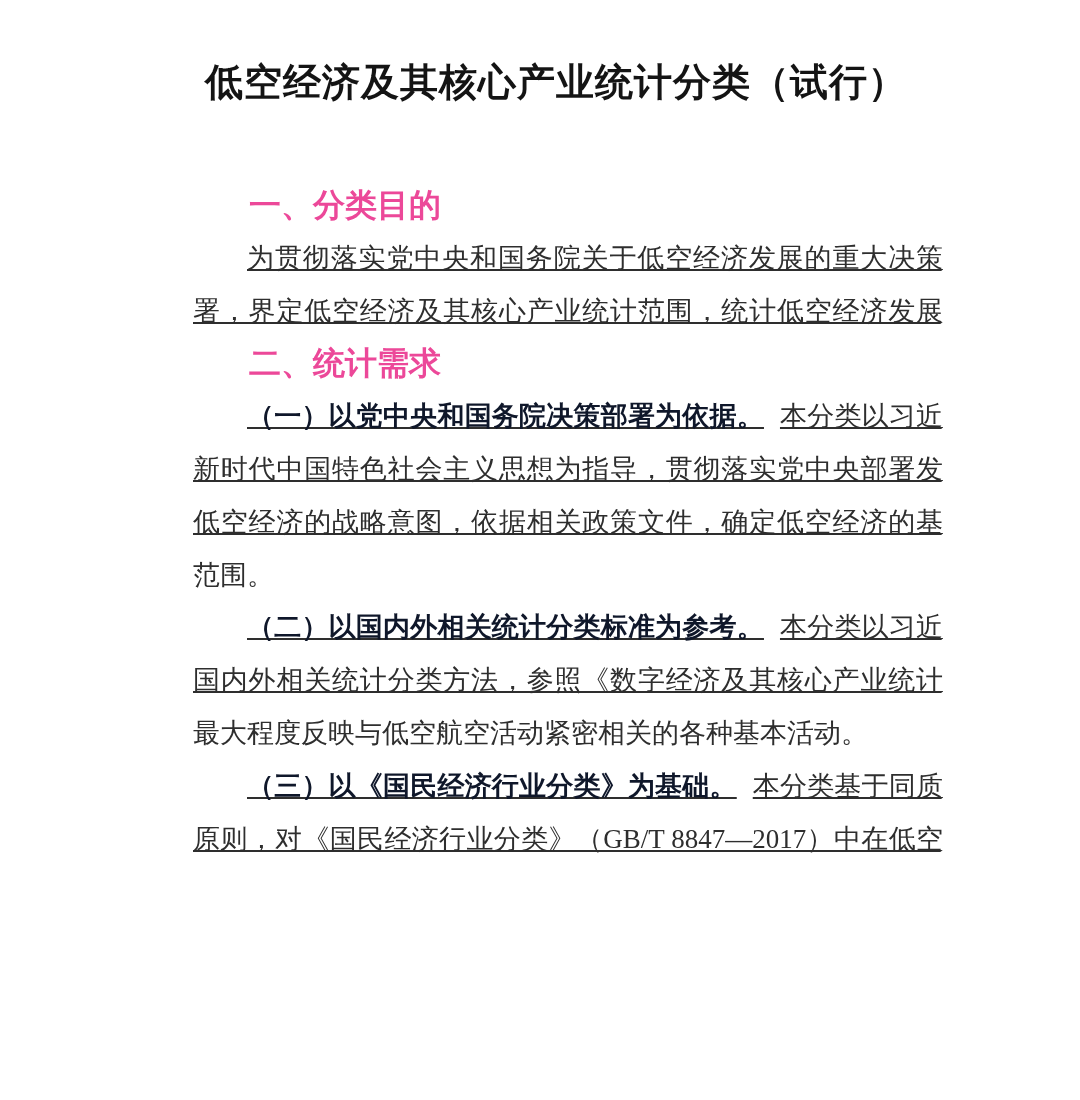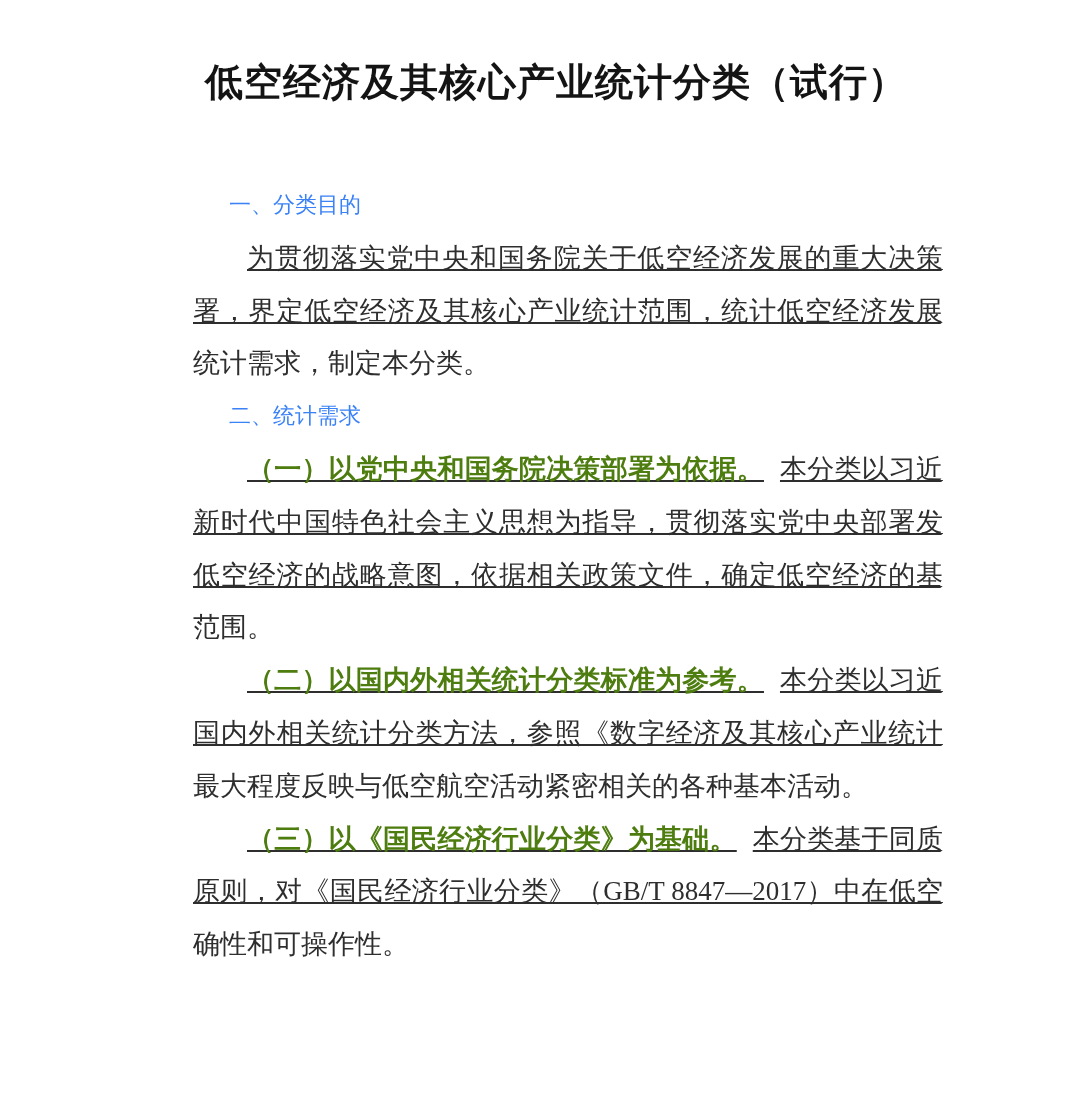--- a/index.html
+++ b/index.html
@@ -41,48 +41,46 @@
   .line.justify {
     text-align: justify;
     text-align-last: justify;
     text-decoration: underline;
   }
   .line.indent {
     text-indent: 2em;
   }
   .line.heading {
     font-family: "Liberation Sans", sans-serif;
-    font-weight: 400;
-    font-size: 22px;
-    color: #3b82f6;
+    font-weight: 700;
+    font-size: 32px;
+    color: #ec4899;
     text-indent: 2em;
   }
   .lead {
     font-weight: 700;
-    color: #4d7c0f;
+    color: #0f172a;
   }
   .body-seg {
     font-weight: 400;
   }
 </style>
 </head>
 <body>
 
 <div class="page">
   <div class="doc-title">低空经济及其核心产业统计分类（试行）</div>
   <div class="doc-body">
       <div class="line heading">一、分类目的</div>
       <div class="line justify indent"><span class="body-seg">为贯彻落实党中央和国务院关于低空经济发展的重大决策部</span></div>
       <div class="line justify"><span class="body-seg">署，界定低空经济及其核心产业统计范围，统计低空经济发展规</span></div>
-      <div class="line"><span class="body-seg">统计需求，制定本分类。</span></div>
       <div class="line heading">二、统计需求</div>
       <div class="line justify indent"><span class="lead">（一）以党中央和国务院决策部署为依据。</span><span class="body-seg">本分类以习近平</span></div>
       <div class="line justify"><span class="body-seg">新时代中国特色社会主义思想为指导，贯彻落实党中央部署发展</span></div>
       <div class="line justify"><span class="body-seg">低空经济的战略意图，依据相关政策文件，确定低空经济的基本</span></div>
       <div class="line"><span class="body-seg">范围。</span></div>
       <div class="line justify indent"><span class="lead">（二）以国内外相关统计分类标准为参考。</span><span class="body-seg">本分类以习近平</span></div>
       <div class="line justify"><span class="body-seg">国内外相关统计分类方法，参照《数字经济及其核心产业统计分</span></div>
       <div class="line"><span class="body-seg">最大程度反映与低空航空活动紧密相关的各种基本活动。</span></div>
       <div class="line justify indent"><span class="lead">（三）以《国民经济行业分类》为基础。</span><span class="body-seg">本分类基于同质性</span></div>
       <div class="line justify"><span class="body-seg">原则，对《国民经济行业分类》（GB/T 8847—2017）中在低空经</span></div>
-      <div class="line"><span class="body-seg">确性和可操作性。</span></div>
     </div>
 </div>
 
 </body></html>

